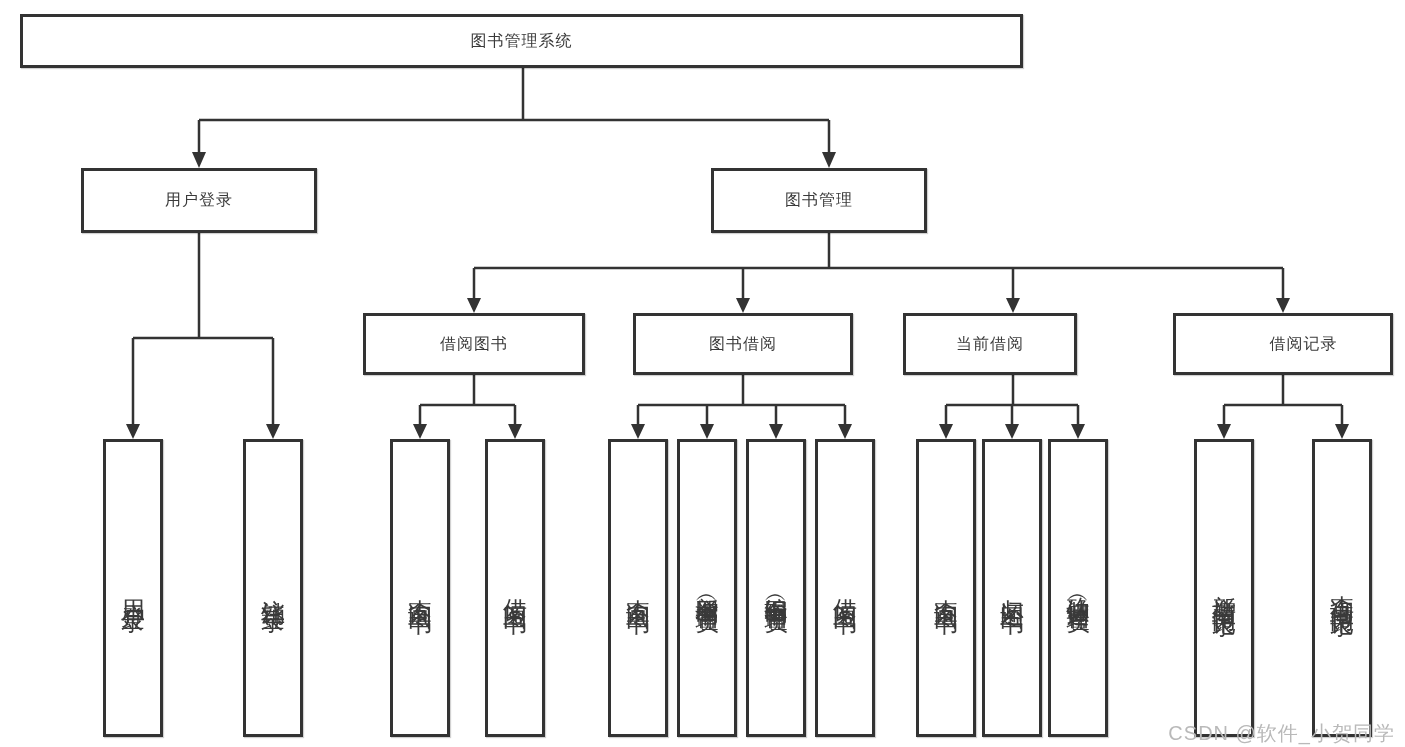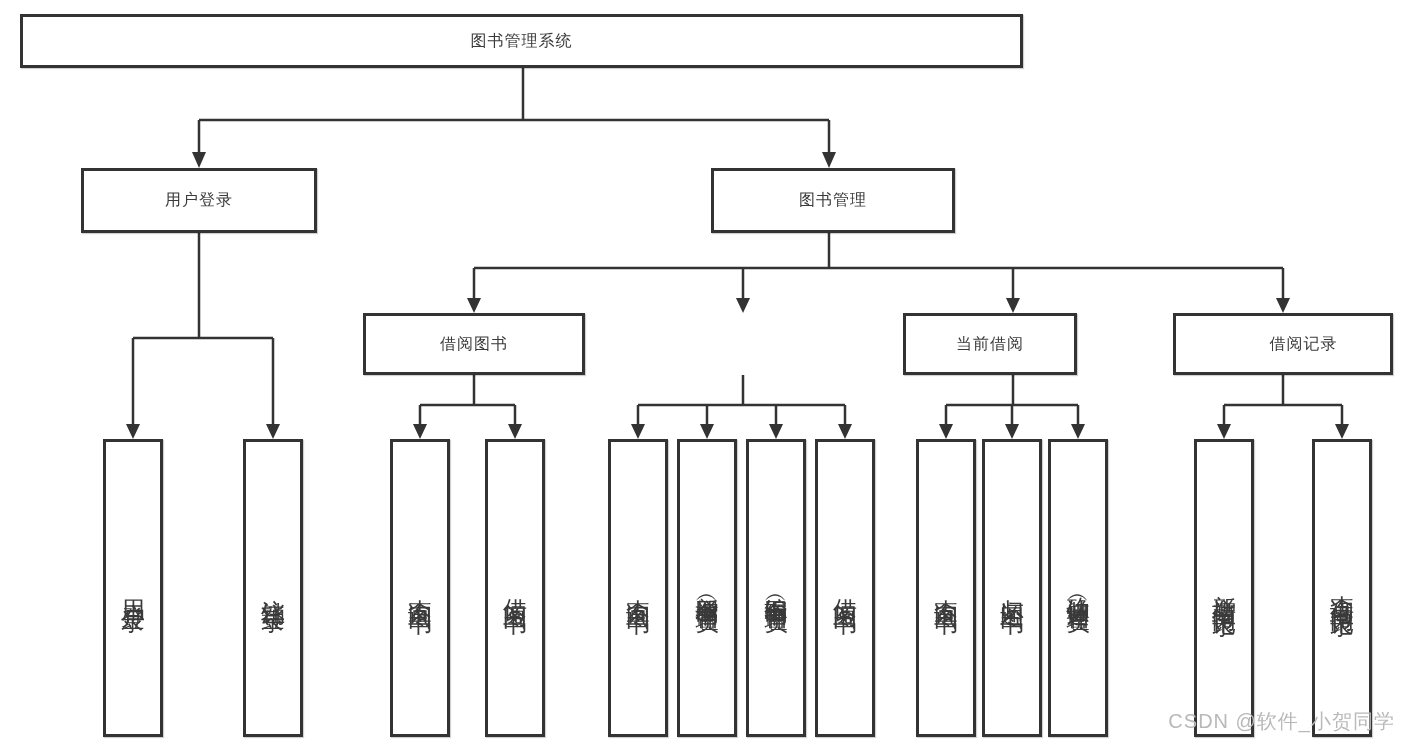--- a/index.html
+++ b/index.html
@@ -33,21 +33,21 @@
     text-orientation: mixed;
     color: #3a3a3a;
     font-size: 24px;
     letter-spacing: 4px;
     line-height: 1;
     white-space: nowrap;
   }
   .watermark {
     position: absolute;
     right: 10px;
-    bottom: 12px;
+    bottom: 0;
     font-size: 20px;
     color: #b9b9b9;
     letter-spacing: 1px;
   }
 </style>
 </head>
 <body>
 
 <div class="canvas">
 
@@ -101,26 +101,29 @@
     <polygon fill="#333333" points="1335,424 1349,424 1342,439"></polygon>
   </svg>
 
   <div class="hbox" style="left:20px; top:14px; width:1003px; height:54px;">
     <span>图书管理系统</span>
   </div>
 
   <div class="hbox" style="left:81px; top:168px; width:236px; height:65px;">
     <span>用户登录</span>
   </div>
-  <div class="hbox" style="left:711px; top:168px; width:244px; height:65px;">
+  <div class="hbox" style="left:711px; top:168px; width:216px; height:65px;">
     <span>图书管理</span>
   </div>
 
   <div class="hbox" style="left:363px; top:313px; width:222px; height:62px;">
     <span>借阅图书</span>
+  </div>
+  <div class="hbox" style="left:633px; top:313px; width:220px; height:62px;">
+    <span>图书借阅</span>
   </div>
   <div class="hbox" style="left:903px; top:313px; width:174px; height:62px;">
     <span>当前借阅</span>
   </div>
   <div class="hbox" style="left:1173px; top:313px; width:220px; height:62px;padding-left:41px;">
     <span>借阅记录</span>
   </div>
 
   <div class="vbox" style="left:103px; top:439px; width:60px; height:298px;">
     <span class="vtext">用户登录</span>

